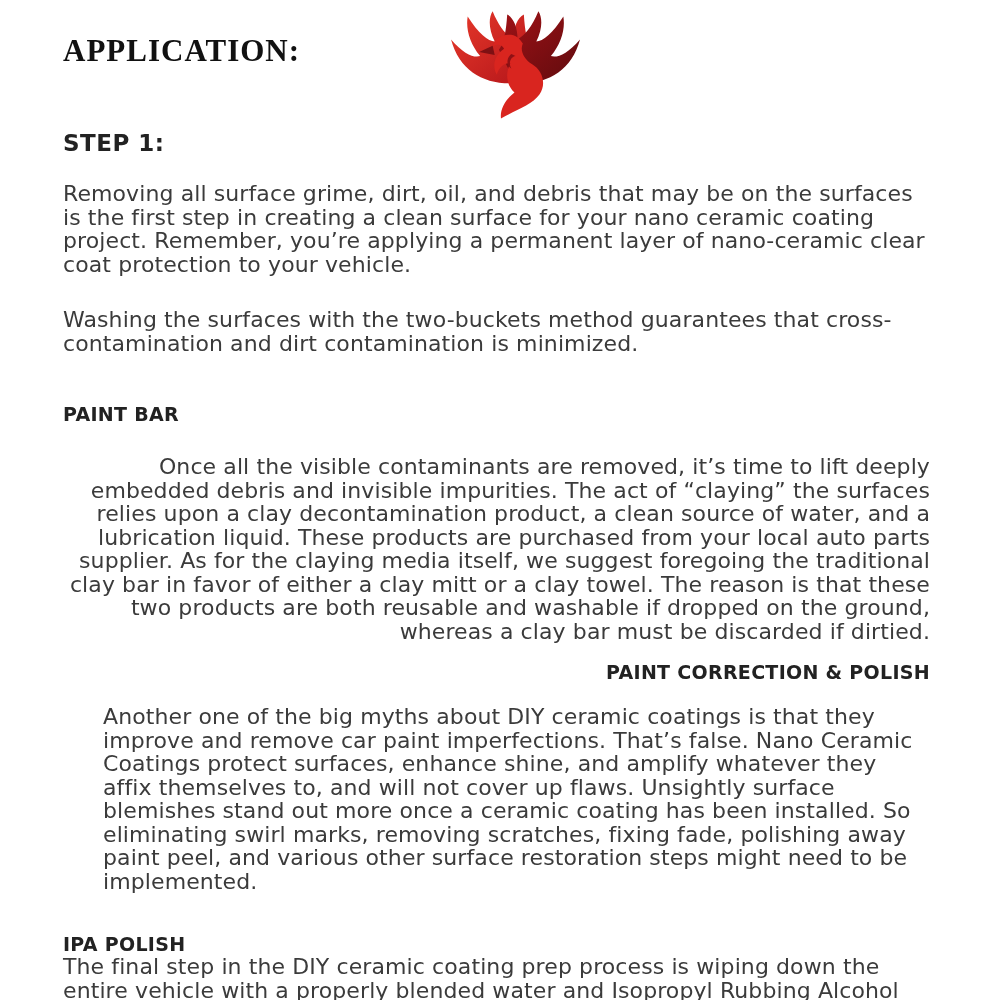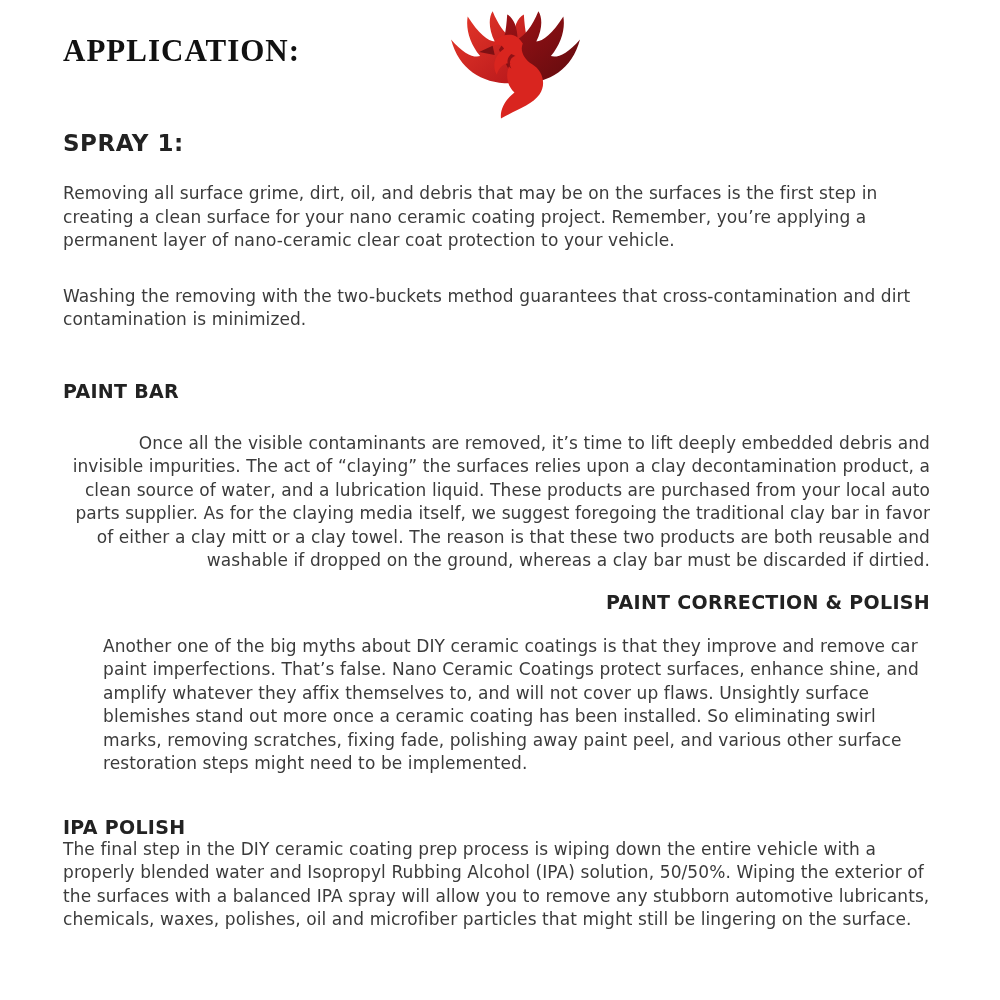--- a/index.html
+++ b/index.html
@@ -34,21 +34,21 @@
     letter-spacing: 0.5px;
     color: #222222;
   }
   .h-sub {
     font-size: 19px;
     font-weight: bold;
     letter-spacing: 0.3px;
     color: #222222;
   }
   p.body-text {
-    font-size: 17px;
+    font-size: 22px;
     line-height: 23.5px;
     color: #3b3b3b;
     max-width: 882px;
     letter-spacing: 0.1px;
   }
   .mt-p1   { margin-top: 26px; }
   .mt-p2   { margin-top: 32px; }
   .mt-clay { margin-top: 48px; }
   .mt-cp   { margin-top: 30px; text-align: right; }
   .mt-ph   { margin-top: 18px; text-align: right; }
@@ -82,23 +82,23 @@
              C90,18 86,9 80,6 C79,22 77,33 72,40 L80,56 Z" fill="url(#wingR)"></path>
     <path d="M86,26 C76,24 68,29 66,37 C70,34 75,35 77,39 C68,45 65,55 70,64
              C72,56 78,52 83,53 C78,62 79,74 87,81 C78,88 73,97 74,106
              C88,98 104,93 111,83 C118,73 114,60 104,54 C96,49 92,41 95,34
              C92,29 89,27 86,26 Z" fill="#d9251f"></path>
     <path d="M66,36 L53,42 L68,45 Z" fill="#7e1013"></path>
     <path d="M84,44 C79,48 79,55 84,58 C81,53 83,47 88,46 Z" fill="#8f1115"></path>
   </svg>
 
   <section>
-    <h2 class="h-step">SPRAY 1:</h2>
+    <h2 class="h-step">STEP 1:</h2>
     <p class="body-text mt-p1">Removing all surface grime, dirt, oil, and debris that may be on the surfaces is the first step in creating a clean surface for your nano ceramic coating project. Remember, you’re applying a permanent layer of nano-ceramic clear coat protection to your vehicle.</p>
-    <p class="body-text mt-p2">Washing the removing with the two-buckets method guarantees that cross-contamination and dirt contamination is minimized.</p>
+    <p class="body-text mt-p2">Washing the surfaces with the two-buckets method guarantees that cross-contamination and dirt contamination is minimized.</p>
   </section>
 
   <section>
     <h2 class="h-sub mt-clay">PAINT BAR</h2>
     <p class="body-text mt-cp">Once all the visible contaminants are removed, it’s time to lift deeply embedded debris and invisible impurities. The act of “claying” the surfaces relies upon a clay decontamination product, a clean source of water, and a lubrication liquid. These products are purchased from your local auto parts supplier. As for the claying media itself, we suggest foregoing the traditional clay bar in favor of either a clay mitt or a clay towel. The reason is that these two products are both reusable and washable if dropped on the ground, whereas a clay bar must be discarded if dirtied.</p>
   </section>
 
   <section>
     <h2 class="h-sub mt-ph">PAINT CORRECTION &amp; POLISH</h2>
     <p class="body-text mt-pp">Another one of the big myths about DIY ceramic coatings is that they improve and remove car paint imperfections. That’s false. Nano Ceramic Coatings protect surfaces, enhance shine, and amplify whatever they affix themselves to, and will not cover up flaws. Unsightly surface blemishes stand out more once a ceramic coating has been installed. So eliminating swirl marks, removing scratches, fixing fade, polishing away paint peel, and various other surface restoration steps might need to be implemented.</p>

